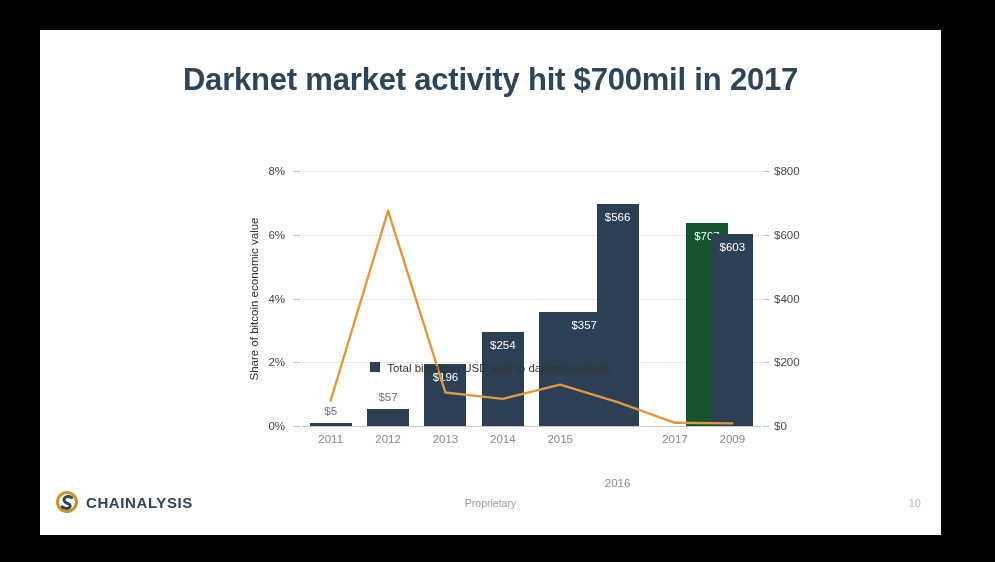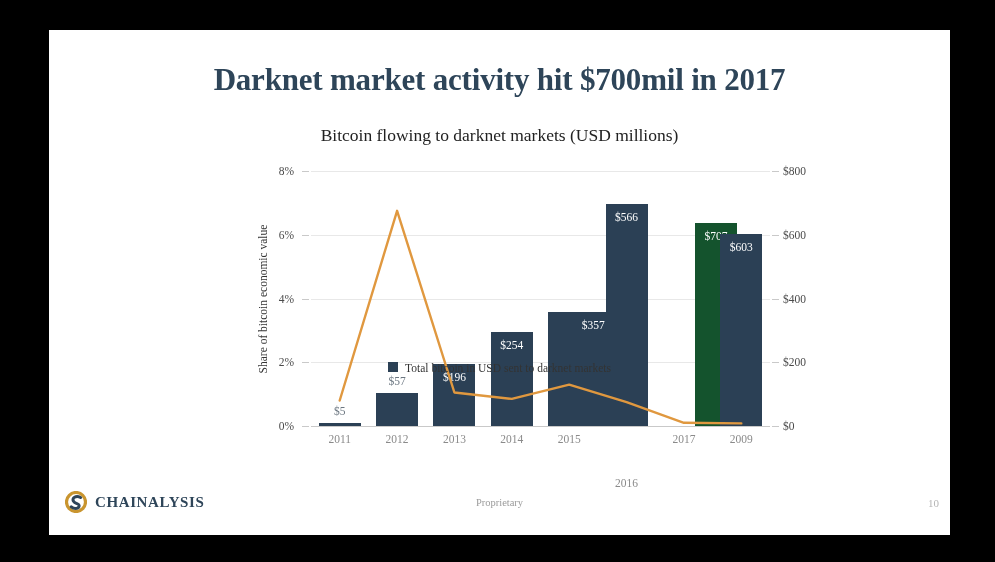--- a/index.html
+++ b/index.html
@@ -9,26 +9,25 @@
   }
   body {
     width: 995px;
     height: 562px;
     overflow: hidden;
     font-family: "Liberation Sans", sans-serif;
   }
 
   #slide-frame {
     position: absolute;
-    left: 49px;
+    left: 40px;
     top: 30px;
     width: 901px;
     height: 505px;
     background: #ffffff;
-    font-family: Liberation Serif, serif;
   }
 
   
   #slide-title {
     position: absolute;
     left: 0;
     top: 32px;
     width: 901px;
     text-align: center;
     font-size: 31px;
@@ -181,21 +180,20 @@
     border-radius: 1px;
   }
 
   
   #footer {
     position: absolute;
     left: 0;
     bottom: 0;
     width: 901px;
     height: 56px;
-    padding-left: 9px;
   }
   #brand {
     position: absolute;
     left: 16px;
     top: 12px;
     display: flex;
     align-items: center;
     gap: 8px;
   }
   #brand-name {
@@ -223,21 +221,20 @@
 </style>
 </head>
 <body>
 
 <div id="slide-frame">
 
   <div id="slide-title">Darknet market activity hit $700mil in 2017</div>
 
   <div id="chart-block">
 
-    <div id="chart-subtitle">Bitcoin flowing to darknet markets (USD millions)</div>
 
     <div id="plot-area">
       <div id="y-axis-title">Share of bitcoin economic value</div>
       <div id="axis-ticks">
           <div class="gridline baseline" style="top: 255px;"></div>
           <div class="tick-left" style="top: 255px;"></div>
           <div class="tick-right" style="top: 255px;"></div>
           <div class="axis-label-left" style="top: 255px;">0%</div>
           <div class="axis-label-right" style="top: 255px;">$0</div>
           <div class="gridline" style="top: 191.25px;"></div>
@@ -258,21 +255,21 @@
           <div class="gridline" style="top: 0px;"></div>
           <div class="tick-left" style="top: 0px;"></div>
           <div class="tick-right" style="top: 0px;"></div>
           <div class="axis-label-left" style="top: 0px;">8%</div>
           <div class="axis-label-right" style="top: 0px;">$800</div>
         </div>
       <div id="bars">
           <div class="bar" style="left: 7.6875px; height: 3px; background: rgb(43, 64, 85);">
             <span class="bar-value outside">$5</span>
           </div>
-          <div class="bar" style="left: 65.0625px; height: 33px; background: rgb(43, 64, 85);">
+          <div class="bar" style="left: 65.0625px; height: 17px; background: rgb(43, 64, 85);">
             <span class="bar-value outside">$57</span>
           </div>
           <div class="bar" style="left: 122.438px; height: 62.475px; background: rgb(43, 64, 85);">
             <span class="bar-value">$196</span>
           </div>
           <div class="bar" style="left: 179.812px; height: 94px; background: rgb(43, 64, 85);">
             <span class="bar-value">$254</span>
           </div>
           <div class="bar" style="left: 237.188px; height: 113.794px; background: rgb(43, 64, 85); padding-left: 48px;">
             <span class="bar-value">$357</span>

